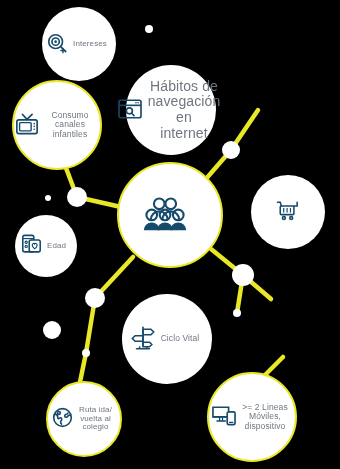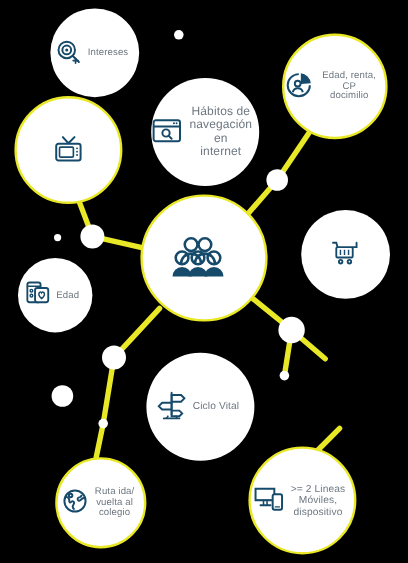--- a/index.html
+++ b/index.html
@@ -91,60 +91,50 @@
         <circle cx="10.5" cy="10.5" r="4"></circle>
         <circle cx="10.5" cy="10.5" r="1.4" fill="#164a6b" stroke="none"></circle>
         <line x1="16" y1="16" x2="21.5" y2="21.5" stroke-linecap="round"></line>
         <line x1="18.5" y1="18" x2="18.5" y2="22.5" stroke-linecap="round" stroke-width="1.5"></line>
         <line x1="16.3" y1="20.2" x2="20.8" y2="20.2" stroke-linecap="round" stroke-width="1.5"></line>
       </svg>
     </span>
     <span class="lbl" style="font-size:8px;">Intereses</span>
   </div>
 
-  <div class="node ring" style="left:235px;top:28px;width:88px;height:88px;">
-    <span class="ic">
-      <svg width="24" height="24" viewBox="0 0 26 26" fill="none" stroke="#164a6b" stroke-width="1.8">
-        <path d="M13 3a10 10 0 1 0 10 10"></path>
-        <path d="M14.8 2.2A10 10 0 0 1 23.8 11.2L14.8 12z" fill="#164a6b" stroke="none"></path>
-        <circle cx="12" cy="11.5" r="2.6"></circle>
-        <path d="M7.6 19.4a4.6 4.6 0 0 1 9 0"></path>
-      </svg>
-    </span>
-    <span class="lbl" style="font-size:8px;">Edad, renta, CP
-docimilio</span>
-  </div>
 
   <div class="node plain" style="left:126px;top:65px;width:90px;height:90px;">
     <span class="ic">
       <svg width="26" height="22" viewBox="0 0 28 24" fill="none" stroke="#164a6b" stroke-width="1.8">
         <rect x="2" y="2.5" width="24" height="19" rx="2"></rect>
         <line x1="2" y1="8" x2="26" y2="8"></line>
         <circle cx="20.5" cy="5.2" r="0.9" fill="#164a6b" stroke="none"></circle>
         <circle cx="22.9" cy="5.2" r="0.9" fill="#164a6b" stroke="none"></circle>
         <circle cx="13.3" cy="14" r="3.3"></circle>
         <line x1="15.8" y1="16.6" x2="18.4" y2="19.2" stroke-linecap="round"></line>
       </svg>
     </span>
-    <span class="lbl" style="font-size:10px;">Hábitos de
+    <span class="lbl" style="font-size:14px;">Hábitos de
 navegación en
 internet</span>
   </div>
 
   <div class="node ring" style="left:12px;top:80px;width:90px;height:90px;">
     <span class="ic">
       <svg width="26" height="24" viewBox="0 0 28 26" fill="none" stroke="#164a6b" stroke-width="1.8">
         <path d="M9 2.5 L14 8 M19.5 2.5 L14 8" stroke-linecap="round"></path>
         <rect x="3" y="8.5" width="22" height="15" rx="2"></rect>
         <rect x="6" y="11.5" width="12.5" height="9" rx="1" stroke-width="1.5"></rect>
         <circle cx="21.8" cy="12.6" r="0.85" fill="#164a6b" stroke="none"></circle>
         <circle cx="21.8" cy="15.6" r="0.85" fill="#164a6b" stroke="none"></circle>
         <circle cx="21.8" cy="18.6" r="0.85" fill="#164a6b" stroke="none"></circle>
       </svg>
     </span>
+    <span class="lbl" style="font-size:8.5px;">Consumo canales
+infantiles</span>
   </div>
 
   <div class="node plain" style="left:251px;top:175px;width:74px;height:74px;">
     <span class="ic">
       <svg width="24" height="21" viewBox="0 0 26 23" fill="none" stroke="#164a6b" stroke-width="1.7">
         <path d="M1.5 2.5h3l1.2 4" stroke-linecap="round"></path>
         <rect x="4.5" y="6.5" width="15" height="9.5" rx="1.2"></rect>
         <line x1="8.3" y1="8.8" x2="8.3" y2="13.8" stroke-width="1.3"></line>
         <line x1="12" y1="8.8" x2="12" y2="13.8" stroke-width="1.3"></line>
         <line x1="15.7" y1="8.8" x2="15.7" y2="13.8" stroke-width="1.3"></line>

